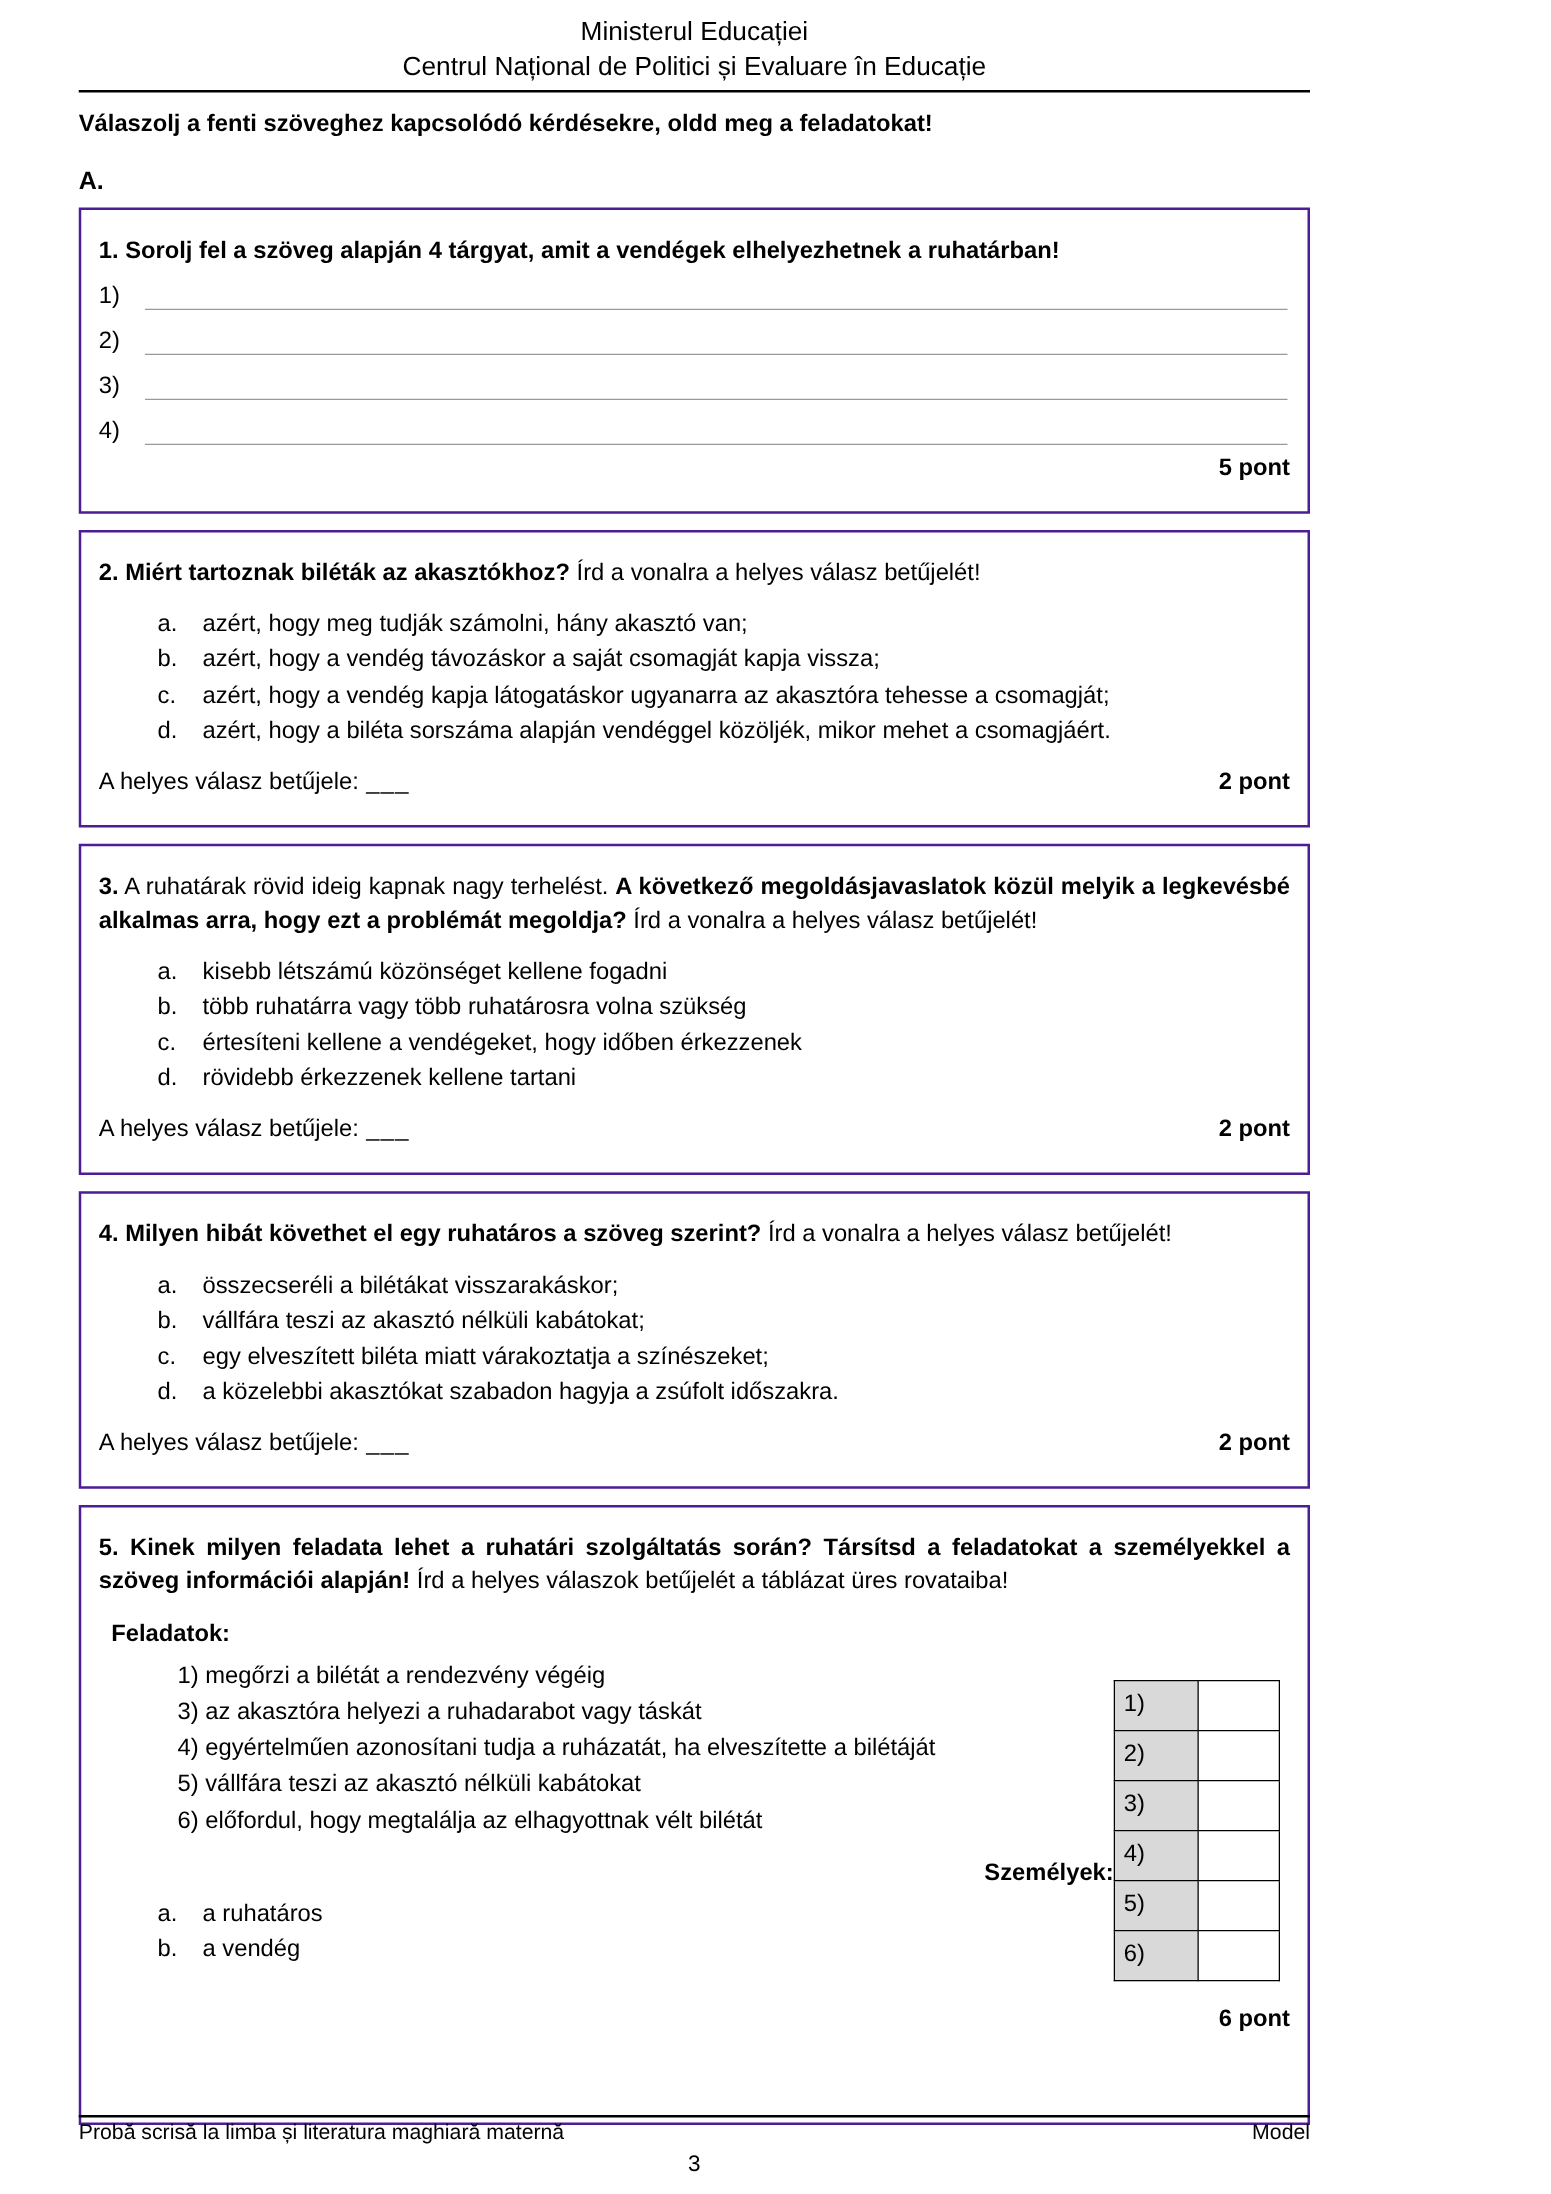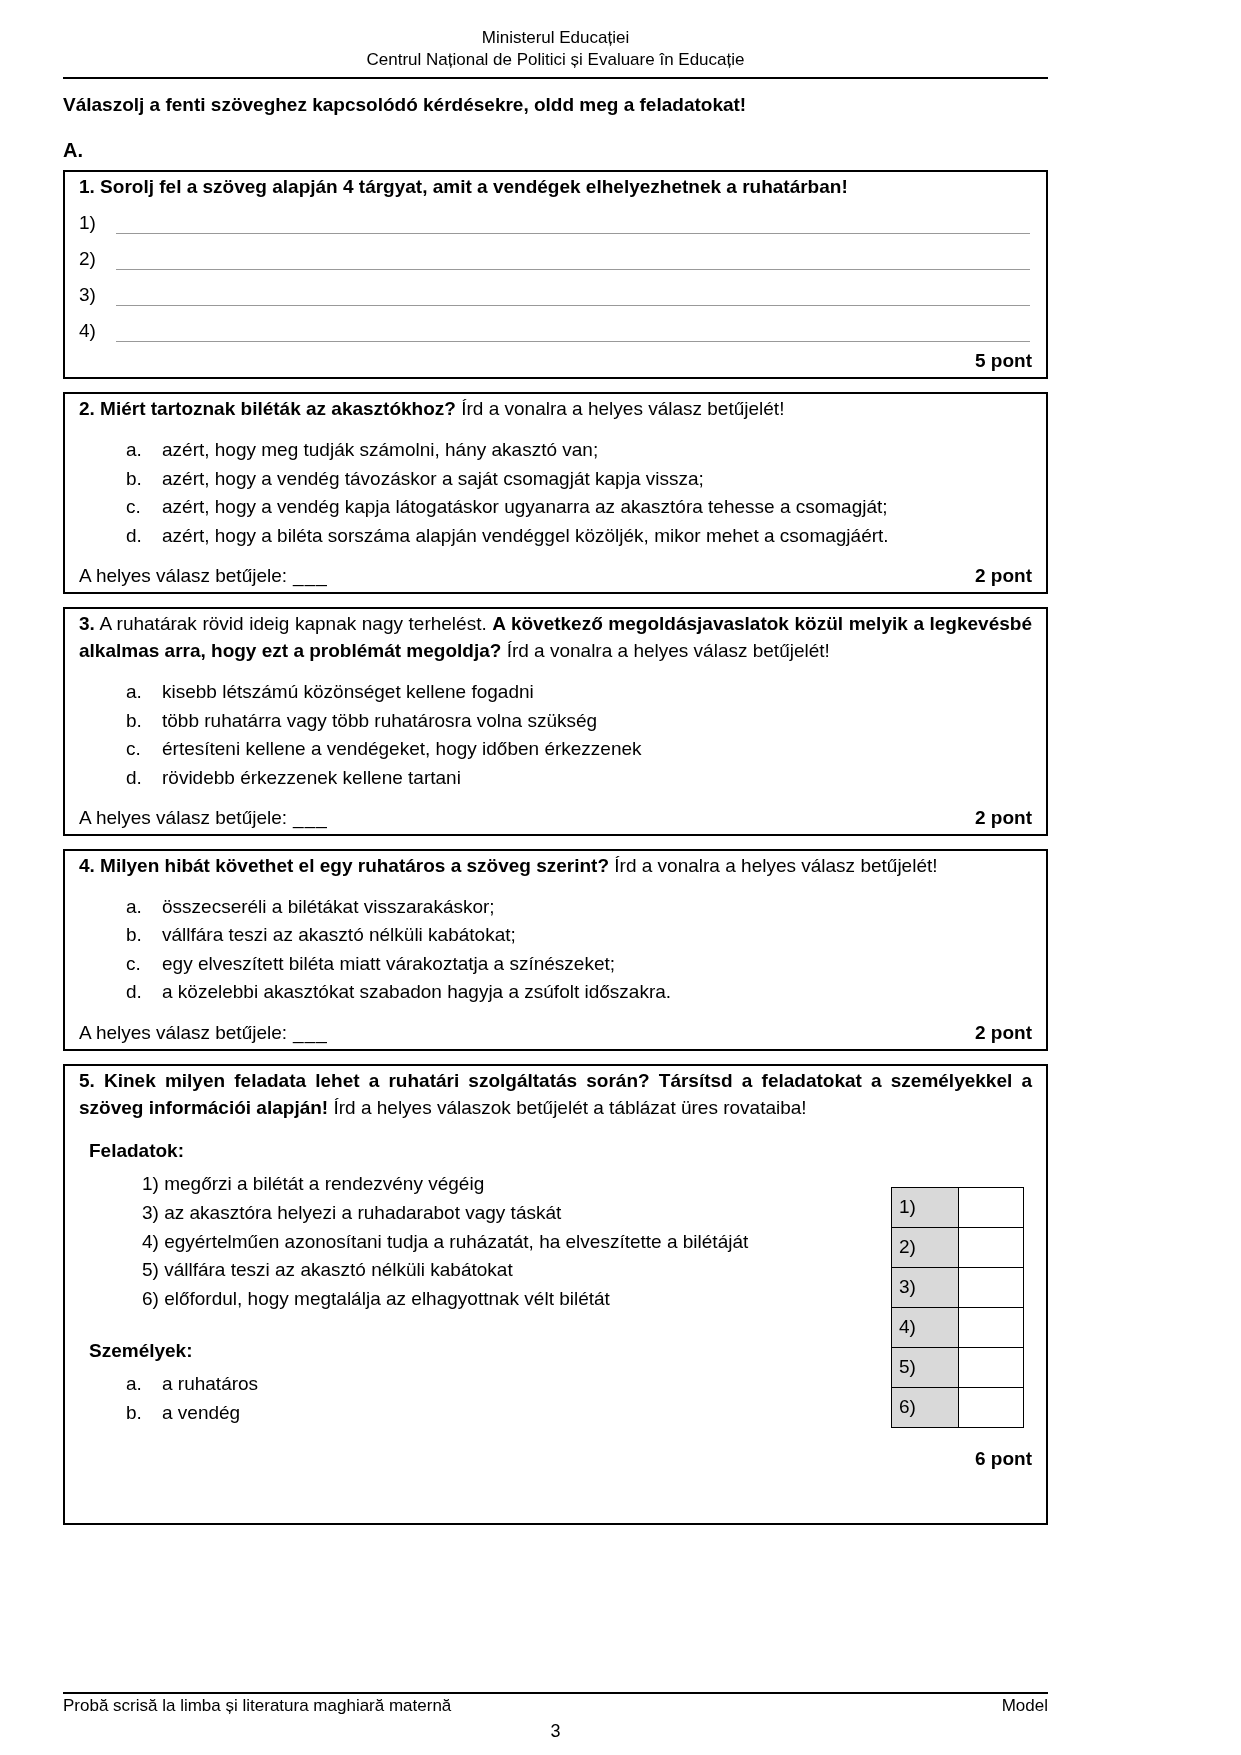--- a/index.html
+++ b/index.html
@@ -8,45 +8,45 @@
     width: 1241px;
     height: 1755px;
     background: #ffffff;
     color: #000000;
     font-family: "Liberation Sans", sans-serif;
     font-size: 19px;
     line-height: 1.42;
     overflow: hidden;
   }
   .content { position: absolute; left: 63px; top: 0; width: 985px; }
-  .doc-header { padding-top: 27px; text-align: center; font-size: 17px; line-height: 1.32; }
+  .doc-header { padding-top: 12px; text-align: center; font-size: 21px; line-height: 1.32; }
   .header-rule { border-bottom: 2px solid #000; margin-top: 5px; }
   .intro { margin: 13px 0 0 0; font-weight: bold; }
   .section-label { margin: 17px 0 0 0; font-weight: bold; font-size: 20px; }
-  .box { border: 2px solid #000000; margin-top: 13px; padding: 2px 14px; }
+  .box { border: 2px solid #4c1d95; margin-top: 13px; padding: 20px 14px; }
   .q1-box { margin-top: 6px; }
   .box-title { margin: 0; }
   .justify { text-align: justify; }
   b { font-weight: bold; }
   .blank-row { display: flex; align-items: flex-end; margin-top: 9px; height: 27px; }
   .blank-num { flex: 0 0 37px; }
   .blank-line { flex: 1; border-bottom: 1px solid #999; margin-bottom: 3px; margin-right: 2px; }
   .points-row { text-align: right; font-weight: bold; margin-top: 3px; }
   .points { font-weight: bold; }
   .options { margin: 13px 0; }
   .option { display: flex; margin-left: 47px; line-height: 1.5; }
   .opt-letter { flex: 0 0 36px; }
   .opt-text { flex: 1; }
   .answer-row { display: flex; justify-content: space-between; align-items: baseline; margin-top: 10px; gap: 14px; }
   .answer-blank { margin-left: 6px; letter-spacing: 1px; }
   .q5-body { display: flex; margin-top: 16px; }
   .q5-left { flex: 1; }
   .q5-right { flex: 0 0 auto; padding-top: 49px; padding-right: 8px; }
   .sub-label { font-weight: bold; margin: 0 0 5px 10px; }
-  .persons-label { margin-top: 24px; }
+  .persons-label { margin-top: 14px; text-align: right; }
   .task { margin-left: 63px; padding-right: 60px; line-height: 1.52; text-align: justify; }
   .match-table { border-collapse: collapse; }
   .match-table td { border: 1px solid #000; height: 37px; vertical-align: middle; font-size: 19px; }
   .num-cell { background: #d9d9d9; width: 58px; padding-left: 7px; }
   .ans-cell { background: #ffffff; width: 62px; }
   .q5-points { margin-top: 18px; margin-bottom: 48px; }
   .doc-footer { position: absolute; left: 63px; width: 985px; bottom: 12px; font-size: 17px; line-height: 1.3; }
   .footer-rule { border-top: 2px solid #000; }
   .footer-row { display: flex; justify-content: space-between; padding-top: 1px; }
   .footer-page { text-align: center; margin-top: 3px; font-size: 18px; }

